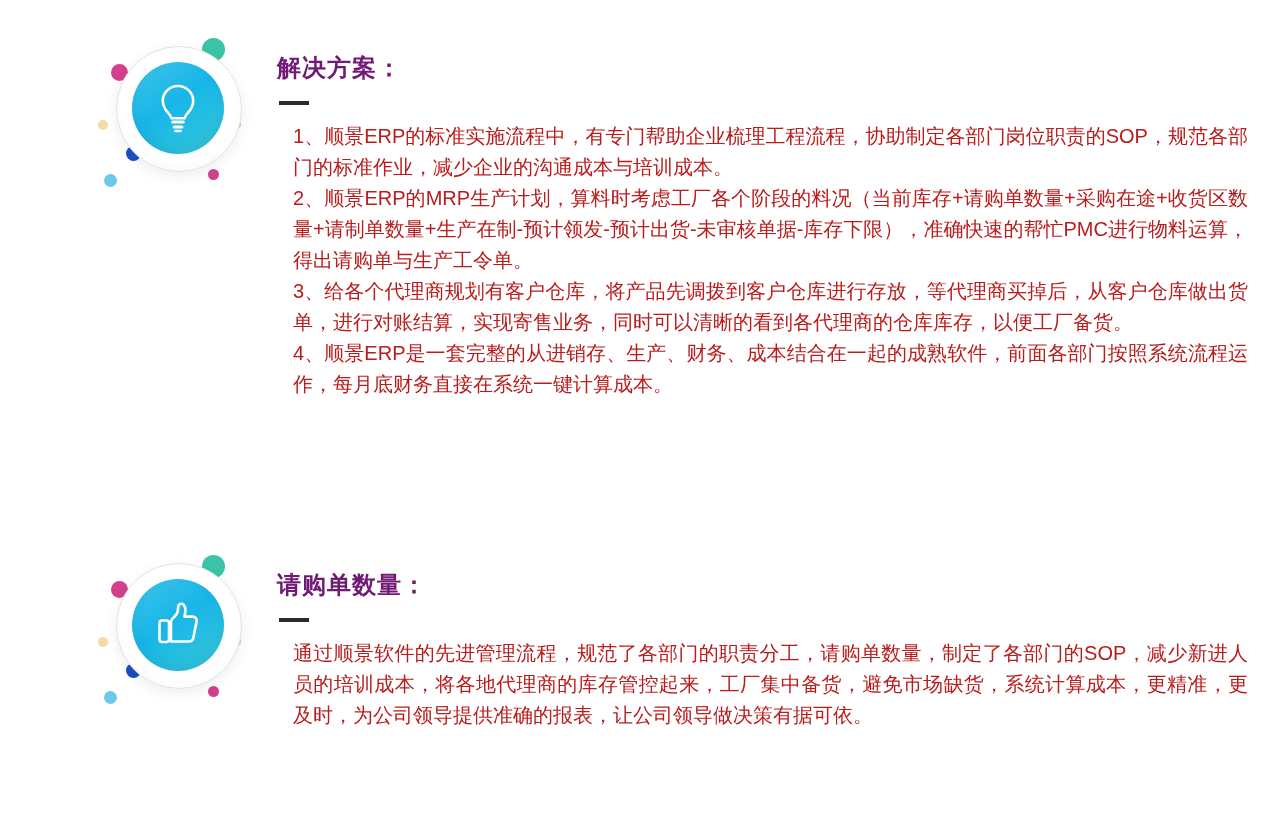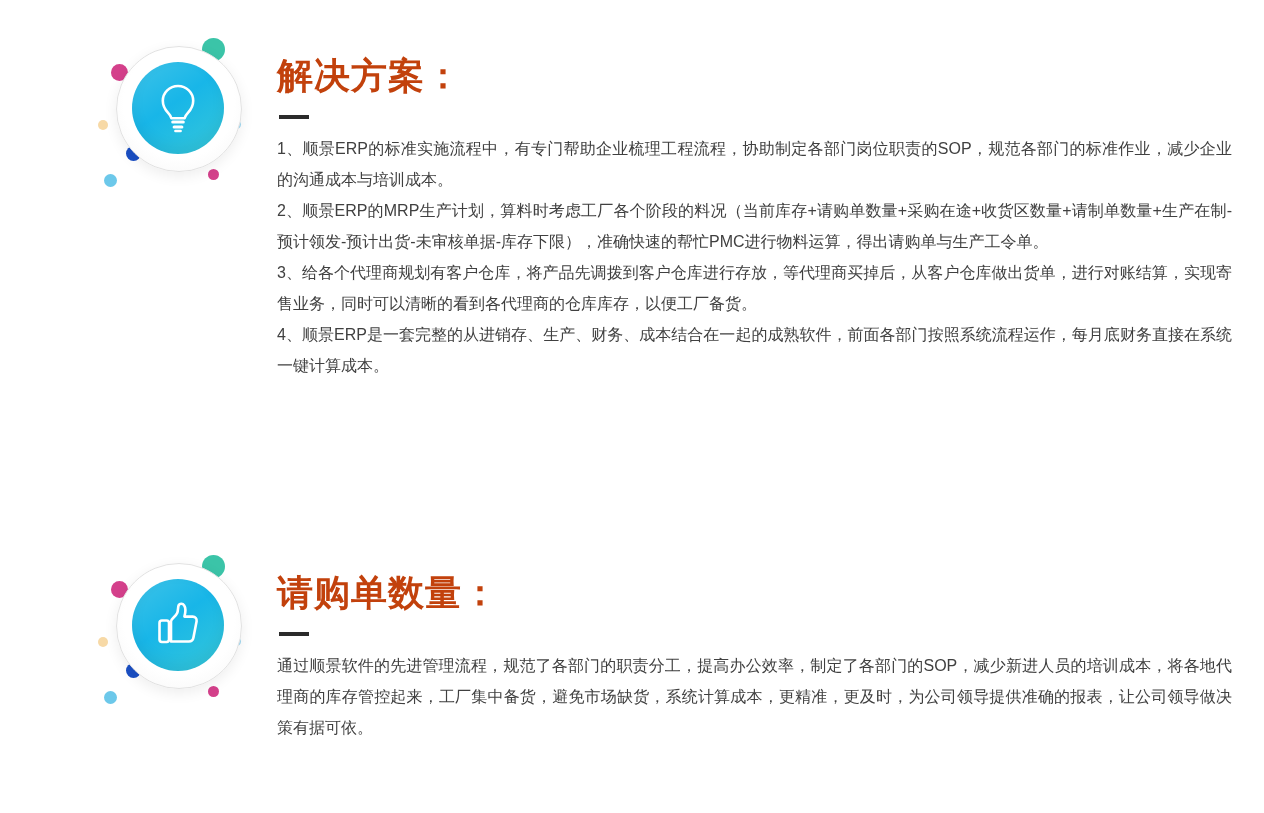--- a/index.html
+++ b/index.html
@@ -72,41 +72,41 @@
   .dot-cream  { width: 10px; height: 10px; background: #f7d9a6; left: 0px;   top: 92px; }
   .dot-sky    { width: 9px;  height: 9px;  background: #9fd7f0; left: 134px; top: 92px; }
 
   .content {
     position: absolute;
     left: 277px;
     top: 0;
     width: 960px;
   }
   .heading {
-    font-size: 36px;
+    font-size: 24px;
     font-weight: bold;
     letter-spacing: 1px;
-    color: #c2410c;
+    color: #701a75;
     margin: 0;
     line-height: 1.2;
     padding-top: 26px;
   }
   .rule {
     width: 30px;
     height: 4px;
     background: #2b2b2b;
     margin: 18px 0 14px 2px;
   }
   .body-text {
-    font-size: 16px;
+    font-size: 20px;
     line-height: 31px;
-    color: #404040;
+    color: #b91c1c;
     width: 955px;
     text-align: justify;
-    margin: 0;
+    margin: 16px;
     white-space: pre-line;
   }
 </style>
 </head>
 <body>
 
 <div class="page">
 
   <div class="section" id="section-solution">
     <div class="icon-wrap">
@@ -150,17 +150,17 @@
       <div class="icon-circle">
         <svg width="50" height="52" viewBox="0 0 50 52" fill="none" aria-hidden="true">
           <path d="M18 22.5c0-3 4.5-4.3 6.2-8.4 1.1-2.6.6-6.4 1.6-8.1 1-1.7 4-1.6 5.4.4 1.6 2.3 1.3 7.1.2 11.2h8.3c2.6 0 4.4 2.2 3.9 4.6l-3.2 16.6c-.4 2.2-2.3 3.7-4.5 3.7H18V22.5z" stroke="#ffffff" stroke-width="2.6" fill="none" stroke-linejoin="round"></path>
           <rect x="6.5" y="21.5" width="9.5" height="21.5" rx="2.4" stroke="#ffffff" stroke-width="2.6" fill="none"></rect>
         </svg>
       </div>
     </div>
     <div class="content">
       <h2 class="heading">请购单数量：</h2>
       <div class="rule"></div>
-      <p class="body-text">通过顺景软件的先进管理流程，规范了各部门的职责分工，提高办公效率，制定了各部门的SOP，减少新进人员的培训成本，将各地代理商的库存管控起来，工厂集中备货，避免市场缺货，系统计算成本，更精准，更及时，为公司领导提供准确的报表，让公司领导做决策有据可依。</p>
+      <p class="body-text">通过顺景软件的先进管理流程，规范了各部门的职责分工，请购单数量，制定了各部门的SOP，减少新进人员的培训成本，将各地代理商的库存管控起来，工厂集中备货，避免市场缺货，系统计算成本，更精准，更及时，为公司领导提供准确的报表，让公司领导做决策有据可依。</p>
     </div>
   </div>
 
 </div>
 
 </body></html>

